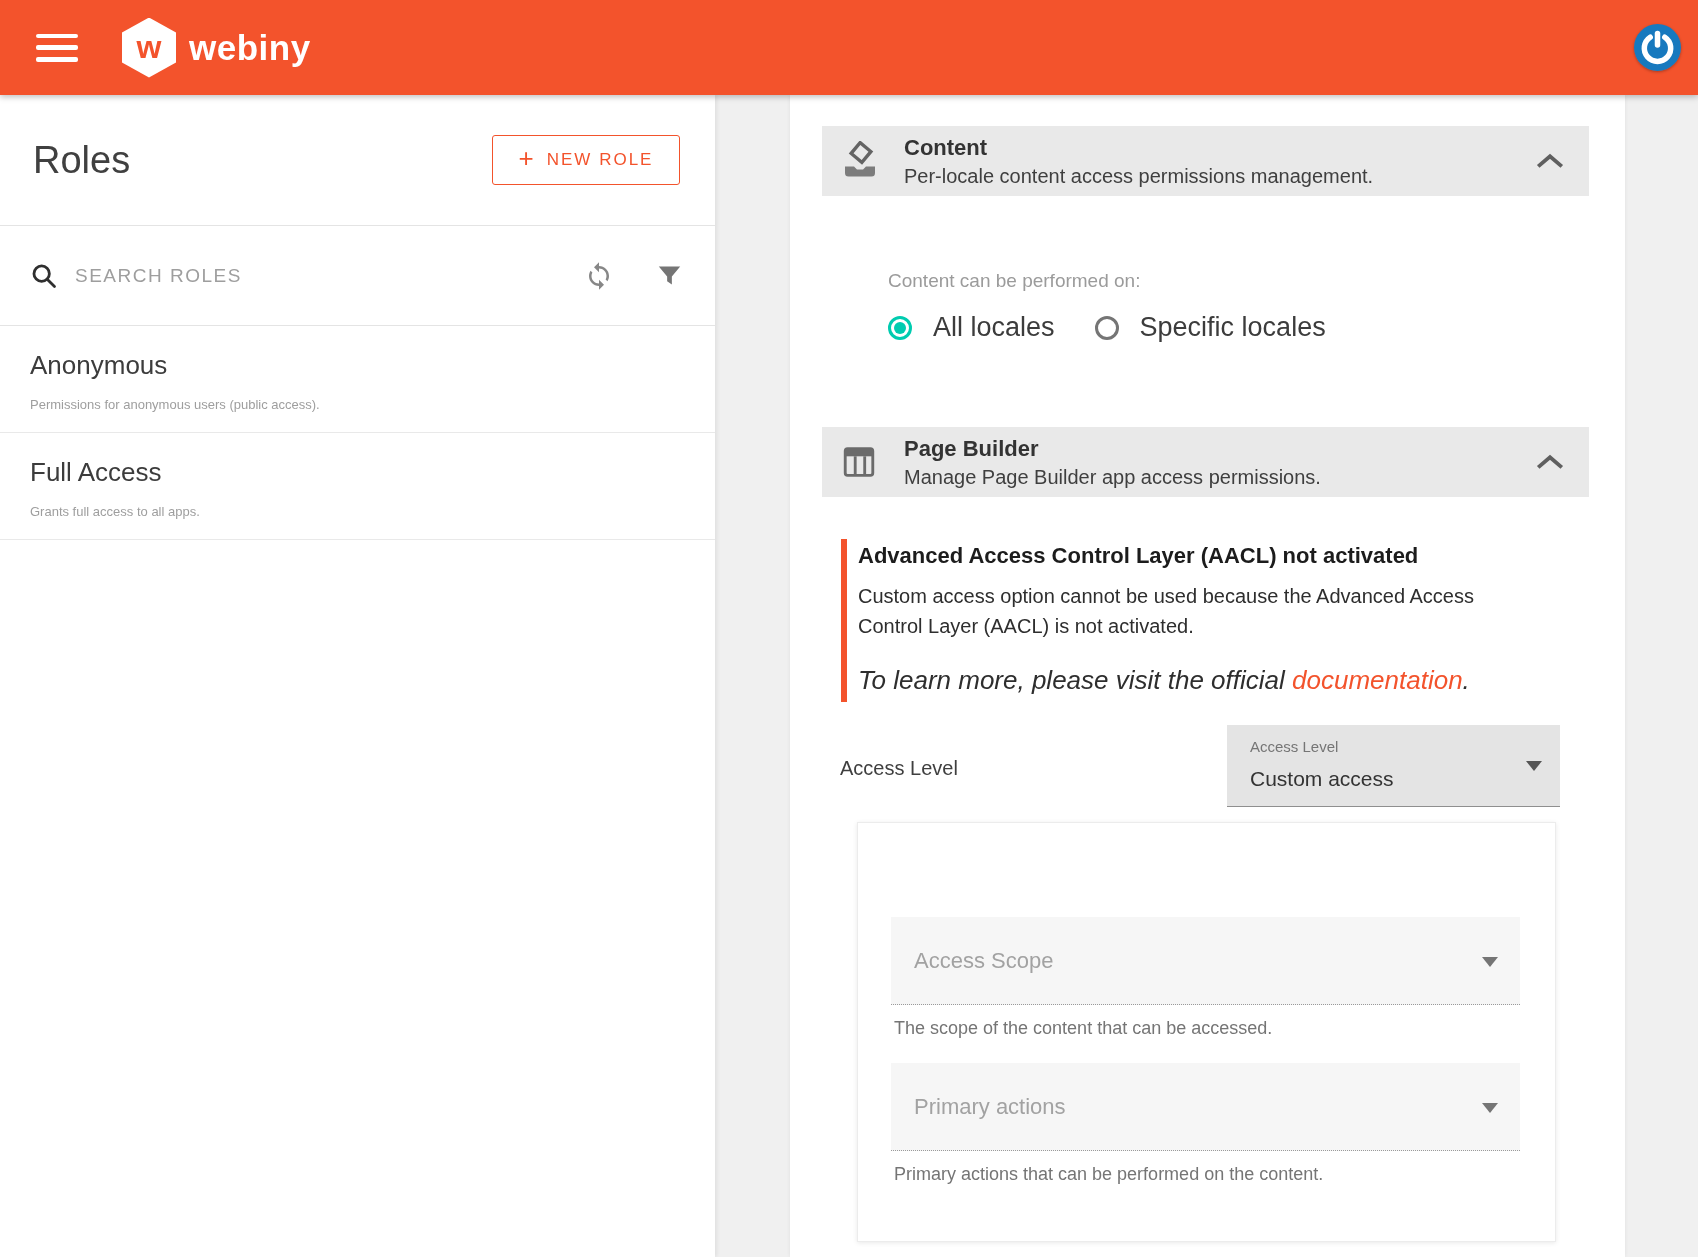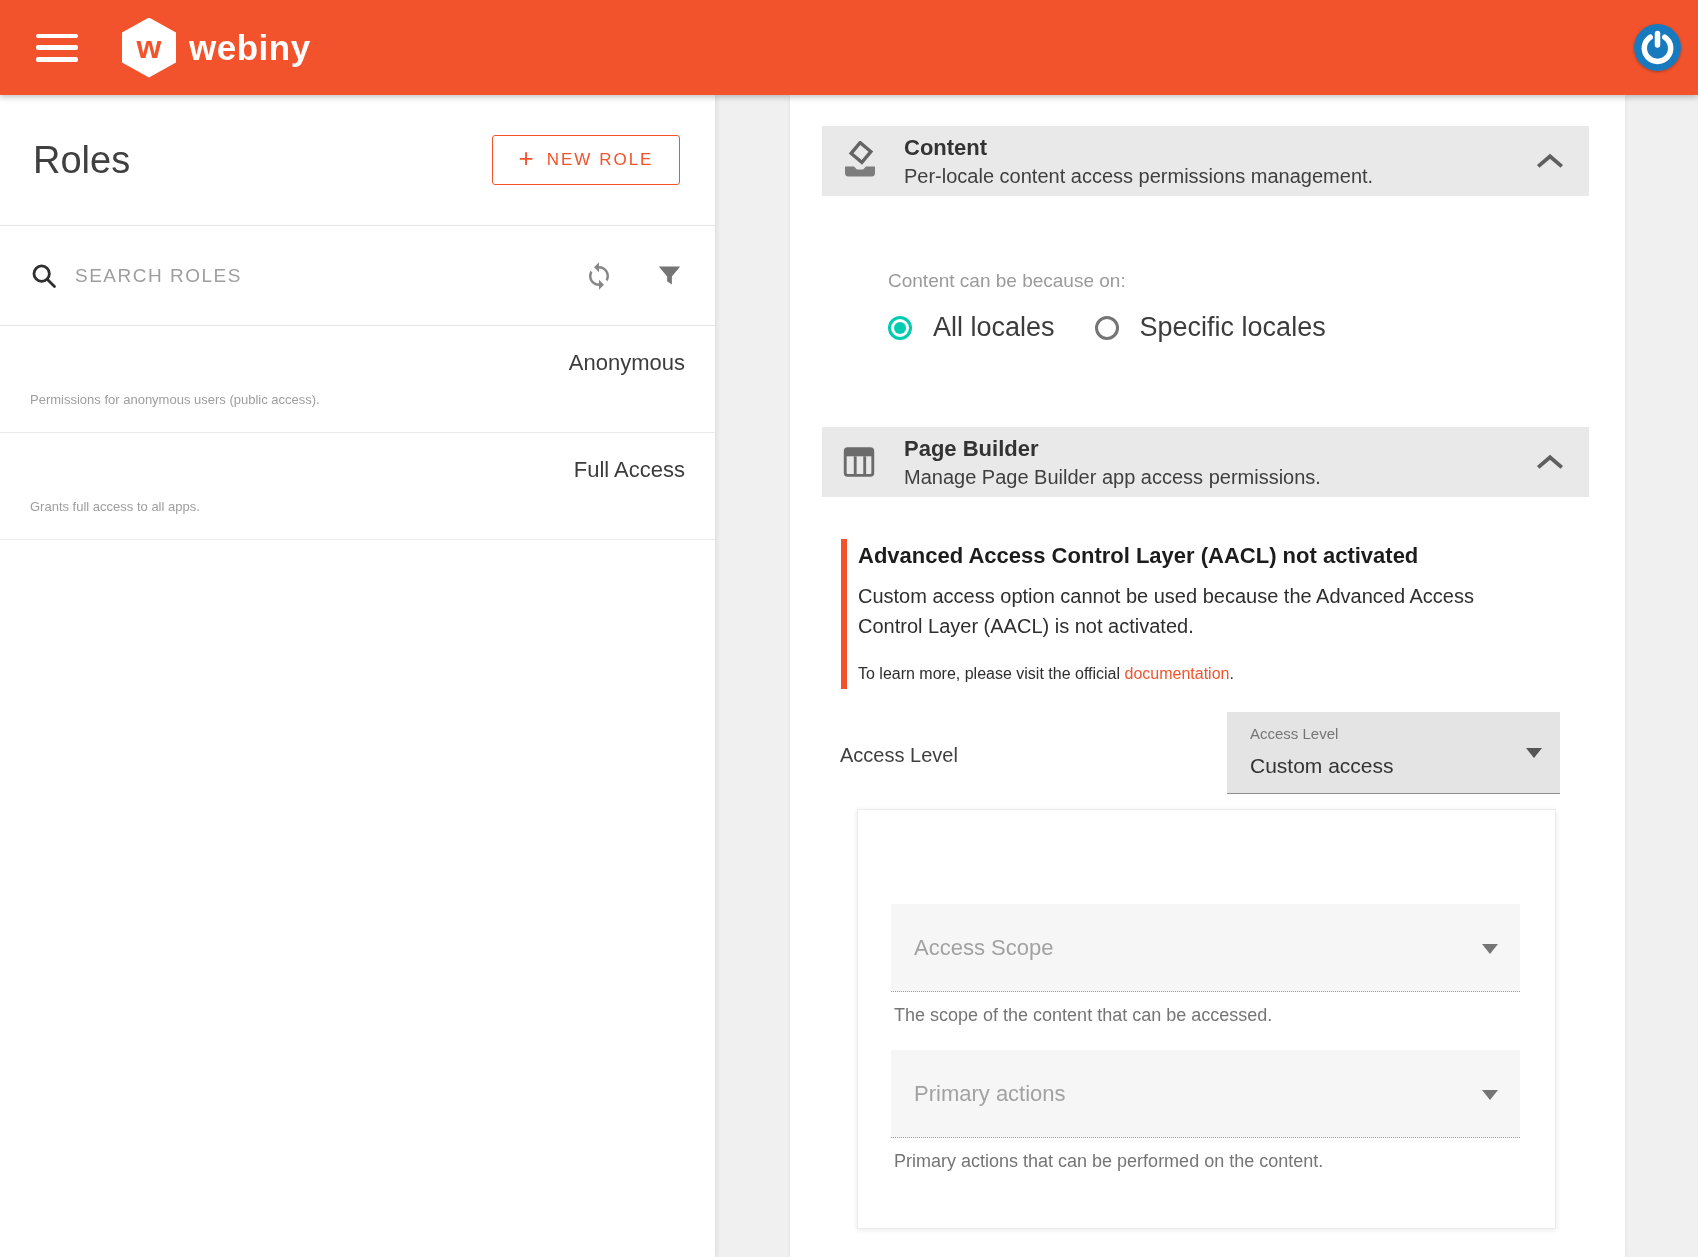--- a/index.html
+++ b/index.html
@@ -36,21 +36,21 @@
                   justify-content:center; cursor:pointer; font-family:"Liberation Sans",sans-serif; }
   .new-role-btn .plus { font-size:26px; font-weight:400; margin-right:13px; margin-top:-3px; letter-spacing:0; }
   .search-bar { height:100px; display:flex; align-items:center; padding:0 32px 0 30px;
                 border-bottom:1px solid #e4e4e4; }
   .search-input { flex:1; border:none; outline:none; font-size:19px; color:#424242; margin-left:17px;
                   font-family:"Liberation Sans",sans-serif; letter-spacing:1px; min-width:0; }
   .search-input::placeholder { color:#9e9e9e; letter-spacing:1.5px; }
   .search-actions { display:flex; align-items:center; gap:42px; margin-left:12px; }
   .icon-btn { cursor:pointer; display:flex; align-items:center; }
   .role-item { padding:24px 30px 0 30px; height:107px; border-bottom:1px solid #e9e9e9; cursor:pointer; }
-  .role-name { font-size:22px; color:#3c3c3c;text-align:right; }
+  .role-name { font-size:26px; color:#3c3c3c; }
   .role-desc { font-size:13px; color:#9e9e9e; margin-top:16px; }
 
   
   .section-header { height:70px; background:#e9e9e9; display:flex; align-items:center;
                     padding:0 24px 0 16px; cursor:pointer; }
   .section-icon { width:42px; display:flex; justify-content:center; margin-right:24px; }
   .section-titles { flex:1; }
   .section-title { font-size:22px; font-weight:bold; color:#333; }
   .section-subtitle { font-size:20px; color:#3f3f3f; margin-top:4px; }
   .chevron { display:flex; align-items:center; cursor:pointer; }
@@ -63,21 +63,21 @@
   .radio-outer.on { border:3px solid #00ccb0; }
   .radio-outer.off { border:3px solid #757575; }
   .radio-dot { width:12px; height:12px; border-radius:50%; background:#00ccb0; }
   .radio-label { font-size:27px; color:#3c3c3c; margin-left:21px; cursor:pointer; }
   .radio-gap { width:40px; }
 
   
   .warning { margin:42px 0 0 19px; border-left:6px solid #f3532c; padding:4px 0 6px 11px; }
   .warning-title { font-size:22px; font-weight:bold; color:#1c1c1c; }
   .warning-body { font-size:20px; color:#2e2e2e; line-height:30px; margin-top:12px; max-width:655px; }
-  .warning-link-line { font-size:16px; color:#2e2e2e; margin-top:24px; }
+  .warning-link-line { font-size:26px; color:#2e2e2e; margin-top:24px;font-style:italic; }
   .doc-link { color:#f3532c; cursor:pointer; text-decoration:none; }
 
   
   .access-level-row { margin-top:23px; display:flex; align-items:flex-start; justify-content:space-between;
                       padding:0 29px 0 18px; }
   .access-level-label { font-size:20px; color:#3f3f3f; margin-top:32px; }
   .select-filled { width:333px; height:82px; background:#e4e4e4; border-bottom:1px solid #8f8f8f;
                    padding:13px 0 0 23px; position:relative; cursor:pointer; }
   .select-filled .mini-label { font-size:15px; color:#757575; }
   .select-filled .value { font-size:21px; color:#333; margin-top:12px; }
@@ -180,21 +180,21 @@
         <div class="section-subtitle">Per-locale content access permissions management.</div>
       </span>
       <span class="chevron">
         <svg viewBox="0 0 28 18" width="30" height="20">
           <polyline points="3,14 14,4.5 25,14" fill="none" stroke="#5f5f5f" stroke-width="3.6"></polyline>
         </svg>
       </span>
     </div>
 
     <div class="radio-block">
-      <div class="radio-question">Content can be because on:</div>
+      <div class="radio-question">Content can be performed on:</div>
       <div class="radio-row">
         <span class="radio-outer on">
             <span class="radio-dot"></span>
           </span>
         <label class="radio-label">All locales</label>
         <span class="radio-gap"></span>
         <span class="radio-outer off"></span>
         <label class="radio-label">Specific locales</label>
       </div>
     </div>

